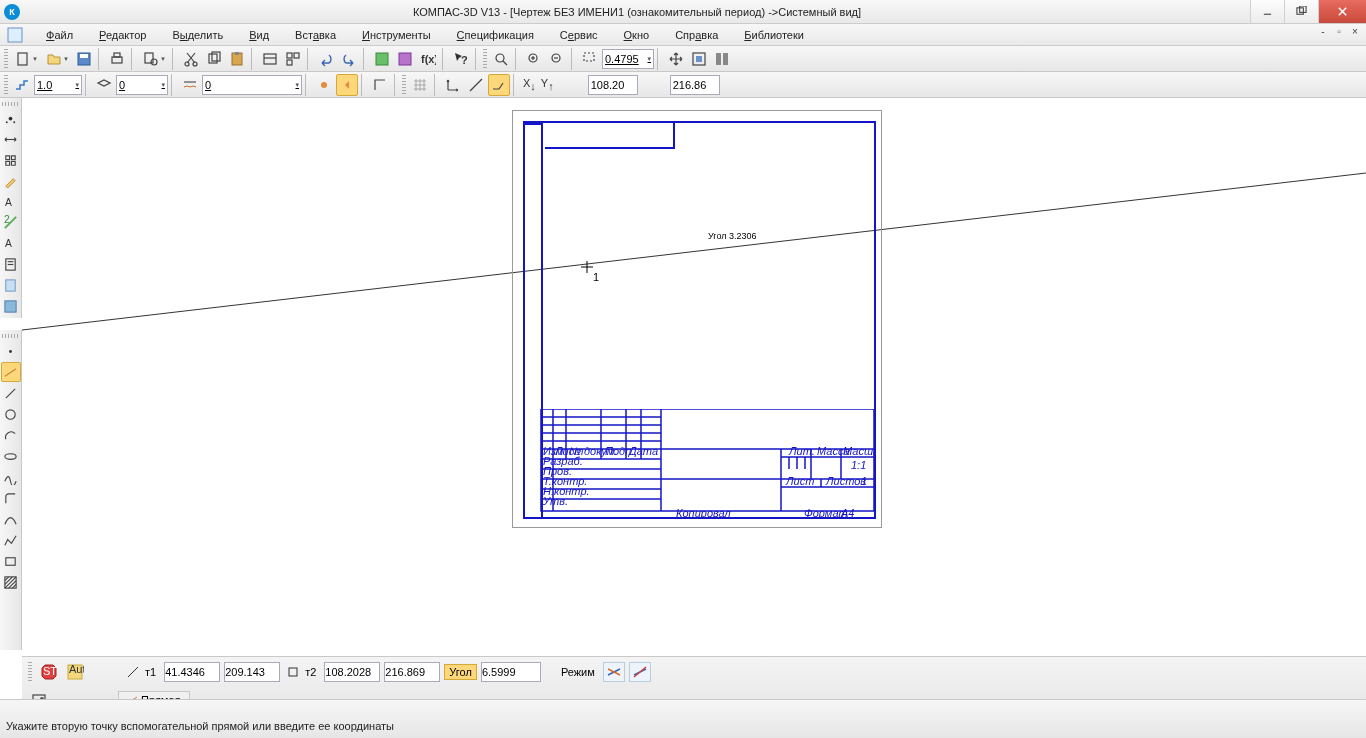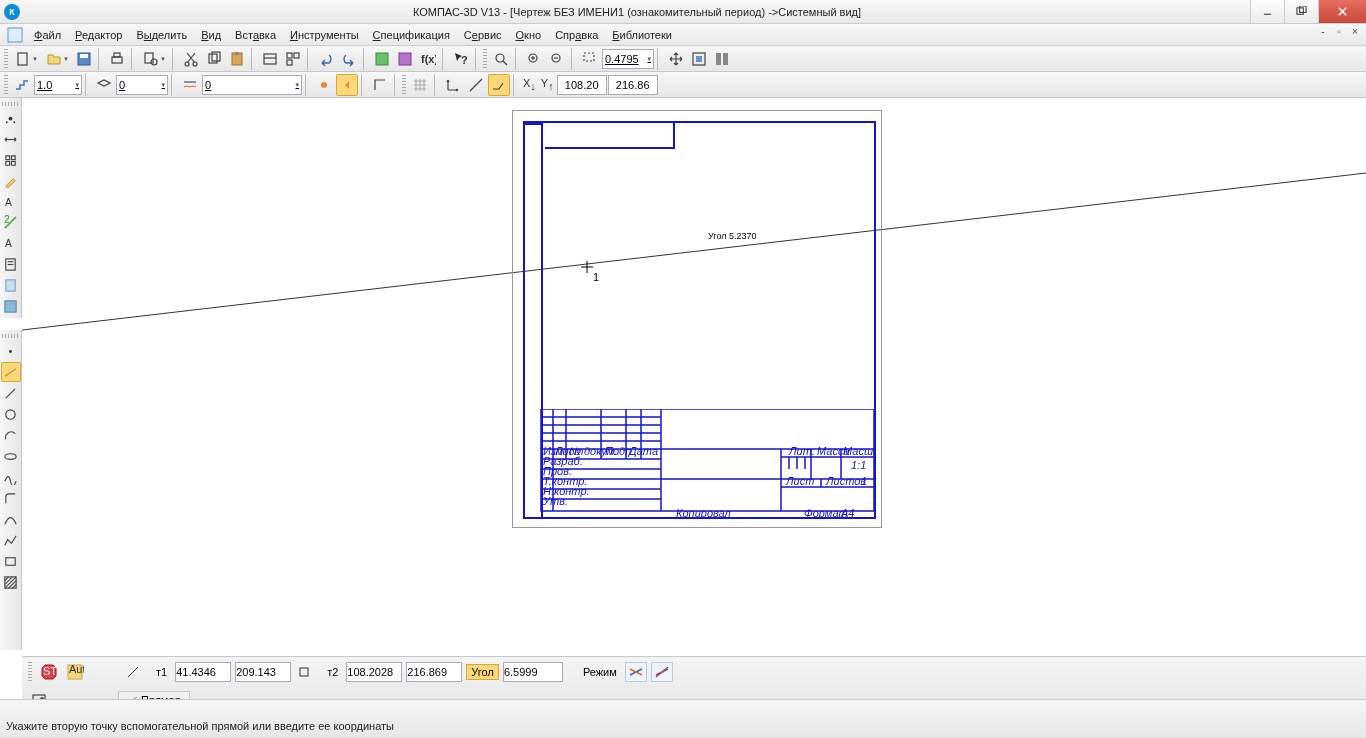--- a/index.html
+++ b/index.html
@@ -8,41 +8,41 @@
 
 .titlebar { height:24px; background:linear-gradient(#f8f8f8,#e8e8e8); border-bottom:1px solid #ccc; display:flex; align-items:center; padding-left:4px; }
 .titlebar .app-icon { width:16px; height:16px; background:#0a8cd6; border-radius:50%; margin-right:4px; display:flex; align-items:center; justify-content:center; color:#fff; font-weight:bold; font-size:9px; }
 .titlebar .title { flex:1; color:#222;text-align:center; }
 .winbtns { display:flex; height:100%; }
 .winbtn { width:34px; display:flex; align-items:center; justify-content:center; border-left:1px solid #d0d0d0; background:linear-gradient(#fcfcfc,#ececec); }
 .winbtn.close { width:48px; background:linear-gradient(#e76b5e,#c84a3c); }
 .winbtn svg { width:11px; height:11px; }
 
 
-.menubar { height:22px; background:linear-gradient(#f7f7f7,#e9e9e9); border-bottom:1px solid #ccc; display:flex; align-items:center; padding-left:6px; gap:2px; position:relative; }
+.menubar { height:22px; background:linear-gradient(#f7f7f7,#e9e9e9); border-bottom:1px solid #ccc; display:flex; align-items:center; padding-left:6px; gap:14px; position:relative; }
 .menu-icon { width:18px; height:18px; display:flex; align-items:center; justify-content:center; margin-right:2px; }
 .menu-item { padding:2px 6px; color:#222; cursor:default; }
 .menu-item u { text-decoration:underline; }
 .mdi-btns { position:absolute; right:4px; top:2px; display:flex; gap:2px; }
 .mdi-btns span { width:14px; height:14px; font-size:10px; color:#444; text-align:center; }
 
 
 .toolbar { height:26px; background:linear-gradient(#f7f7f7,#e7e7e7); border-bottom:1px solid #c8c8c8; display:flex; align-items:center; padding:0 4px; gap:1px; }
 .tbtn { width:22px; height:22px; display:flex; align-items:center; justify-content:center; border:1px solid transparent; border-radius:2px; color:#333; }
 .tbtn svg { width:16px; height:16px; }
 .tbtn.dd { width:30px; }
 .tbtn.dd::after { content:"▾"; font-size:7px; margin-left:2px; color:#555; }
 .sep { width:5px; height:22px; border-left:1px solid #bbb; margin:0 2px; }
 .grip { width:4px; height:20px; background:repeating-linear-gradient(#aaa,#aaa 1px,transparent 1px,transparent 3px); margin-right:2px; }
 .tcombo { height:20px; border:1px solid #aab; background:#fff; font-size:11px; padding:0 2px; display:flex; align-items:center;text-decoration:underline; }
 .tcombo.narrow { width:48px; }
 .tcombo.med { width:52px; }
 .tcombo.wide { width:100px; }
 .tcombo::after { content:"▾"; font-size:7px; margin-left:auto; color:#555; }
-.tinput { height:20px; width:50px; border:1px solid #aab; background:#fff; padding:0 2px; text-align:center; }
+.tinput { height:20px; width:50px; border:1px solid #aab; background:#fff; padding:0 2px; text-align:left;margin-left:31px; }
 .tlabel { padding:0 2px; color:#333; font-size:11px; }
 .tbtn.active { background:#fcd87a; border:1px solid #d6a936; }
 
 
 .left-tb { position:absolute; left:0; top:98px; width:22px; background:linear-gradient(90deg,#f6f6f6,#e7e7e7); border-right:1px solid #c8c8c8; display:flex; flex-direction:column; align-items:center; padding:2px 0; gap:1px; }
 .left-tb.primary { height:220px; }
 .left-tb.secondary { top:330px; height:320px; }
 .vbtn { width:20px; height:20px; display:flex; align-items:center; justify-content:center; border:1px solid transparent; border-radius:2px; }
 .vbtn svg { width:15px; height:15px; }
 .vbtn.active { background:#fcd87a; border:1px solid #d6a936; }
@@ -56,21 +56,21 @@
 .drawing-frame .tbox { position:absolute; left:32px; top:12px; width:130px; height:26px; border-right:2px solid #1515c8; border-bottom:2px solid #1515c8; }
 .drawing-frame svg.titleblock { position:absolute; right:5px; bottom:8px; }
 .cursor-cross { position:absolute; left:565px; top:169px; font-size:11px; color:#000; }
 .angle-label { position:absolute; left:686px; top:133px; font-size:9px; color:#000; }
 
 
 .prop-panel { position:absolute; left:22px; right:0; bottom:24px; height:58px; background:linear-gradient(#f4f4f4,#e6e6e6); border-top:1px solid #c8c8c8; display:flex; flex-direction:column; }
 .prop-row1 { height:30px; display:flex; align-items:center; padding:0 6px; gap:4px; }
 .prop-row2 { height:24px; display:flex; align-items:center; padding:0 6px; gap:4px; }
 .prop-icon { width:22px; height:22px; display:flex; align-items:center; justify-content:center; }
-.prop-label { padding:1px 4px; font-size:11px; display:flex; align-items:center; gap:18px; }
+.prop-label { padding:1px 4px; font-size:11px; display:flex; align-items:center; gap:7px; }
 .prop-label.hl { background:#fcd87a; border:1px solid #d6a936; }
 .prop-input { height:20px; width:56px; border:1px solid #aab; background:#fff; padding:0 0; }
 .prop-input.sm { width:60px; }
 .mode-btn { width:22px; height:20px; border:1px solid #bcd; background:#eef4fb; display:flex; align-items:center; justify-content:center; }
 .tab { padding:2px 8px; background:#f0f0f0; border:1px solid #c8c8c8; border-bottom:none; font-size:11px; display:flex; align-items:center; gap:4px; }
 
 
 .statusbar { position:absolute; left:0; right:0; bottom:0; height:22px; background:linear-gradient(#f6f6f6,#e6e6e6); border-top:1px solid #c8c8c8; padding:19px 6px; color:#222; font-size:12px; }
 
 
@@ -477,21 +477,21 @@
         <rect x="2" y="2" width="12" height="12" class="ico"></rect>
         <path d="M2 6l4-4M2 10l8-8M2 14l12-12M6 14l8-8M10 14l4-4" class="ico" stroke-width="0.8"></path>
       </svg>
     </div>
 </div>
 
 <div class="canvas">
   <svg width="100%" height="100%" style="position:absolute;left:0;top:0">
     <line x1="0" y1="232" x2="1344" y2="75" stroke="#000" stroke-width="0.8"></line>
   </svg>
-  <div class="angle-label">Угол 5.2370</div>
+  <div class="angle-label">Угол 3.2306</div>
   <div class="cursor-cross">
     <svg width="12" height="12" style="position:absolute;left:-6px;top:-6px">
         <line x1="6" y1="0" x2="6" y2="12" stroke="#000"></line>
         <line x1="0" y1="6" x2="12" y2="6" stroke="#000"></line>
       </svg>
     <span style="position:absolute;left:6px;top:4px">1</span>
   </div>
 
   <div class="drawing-frame">
     <div class="inner"></div>

